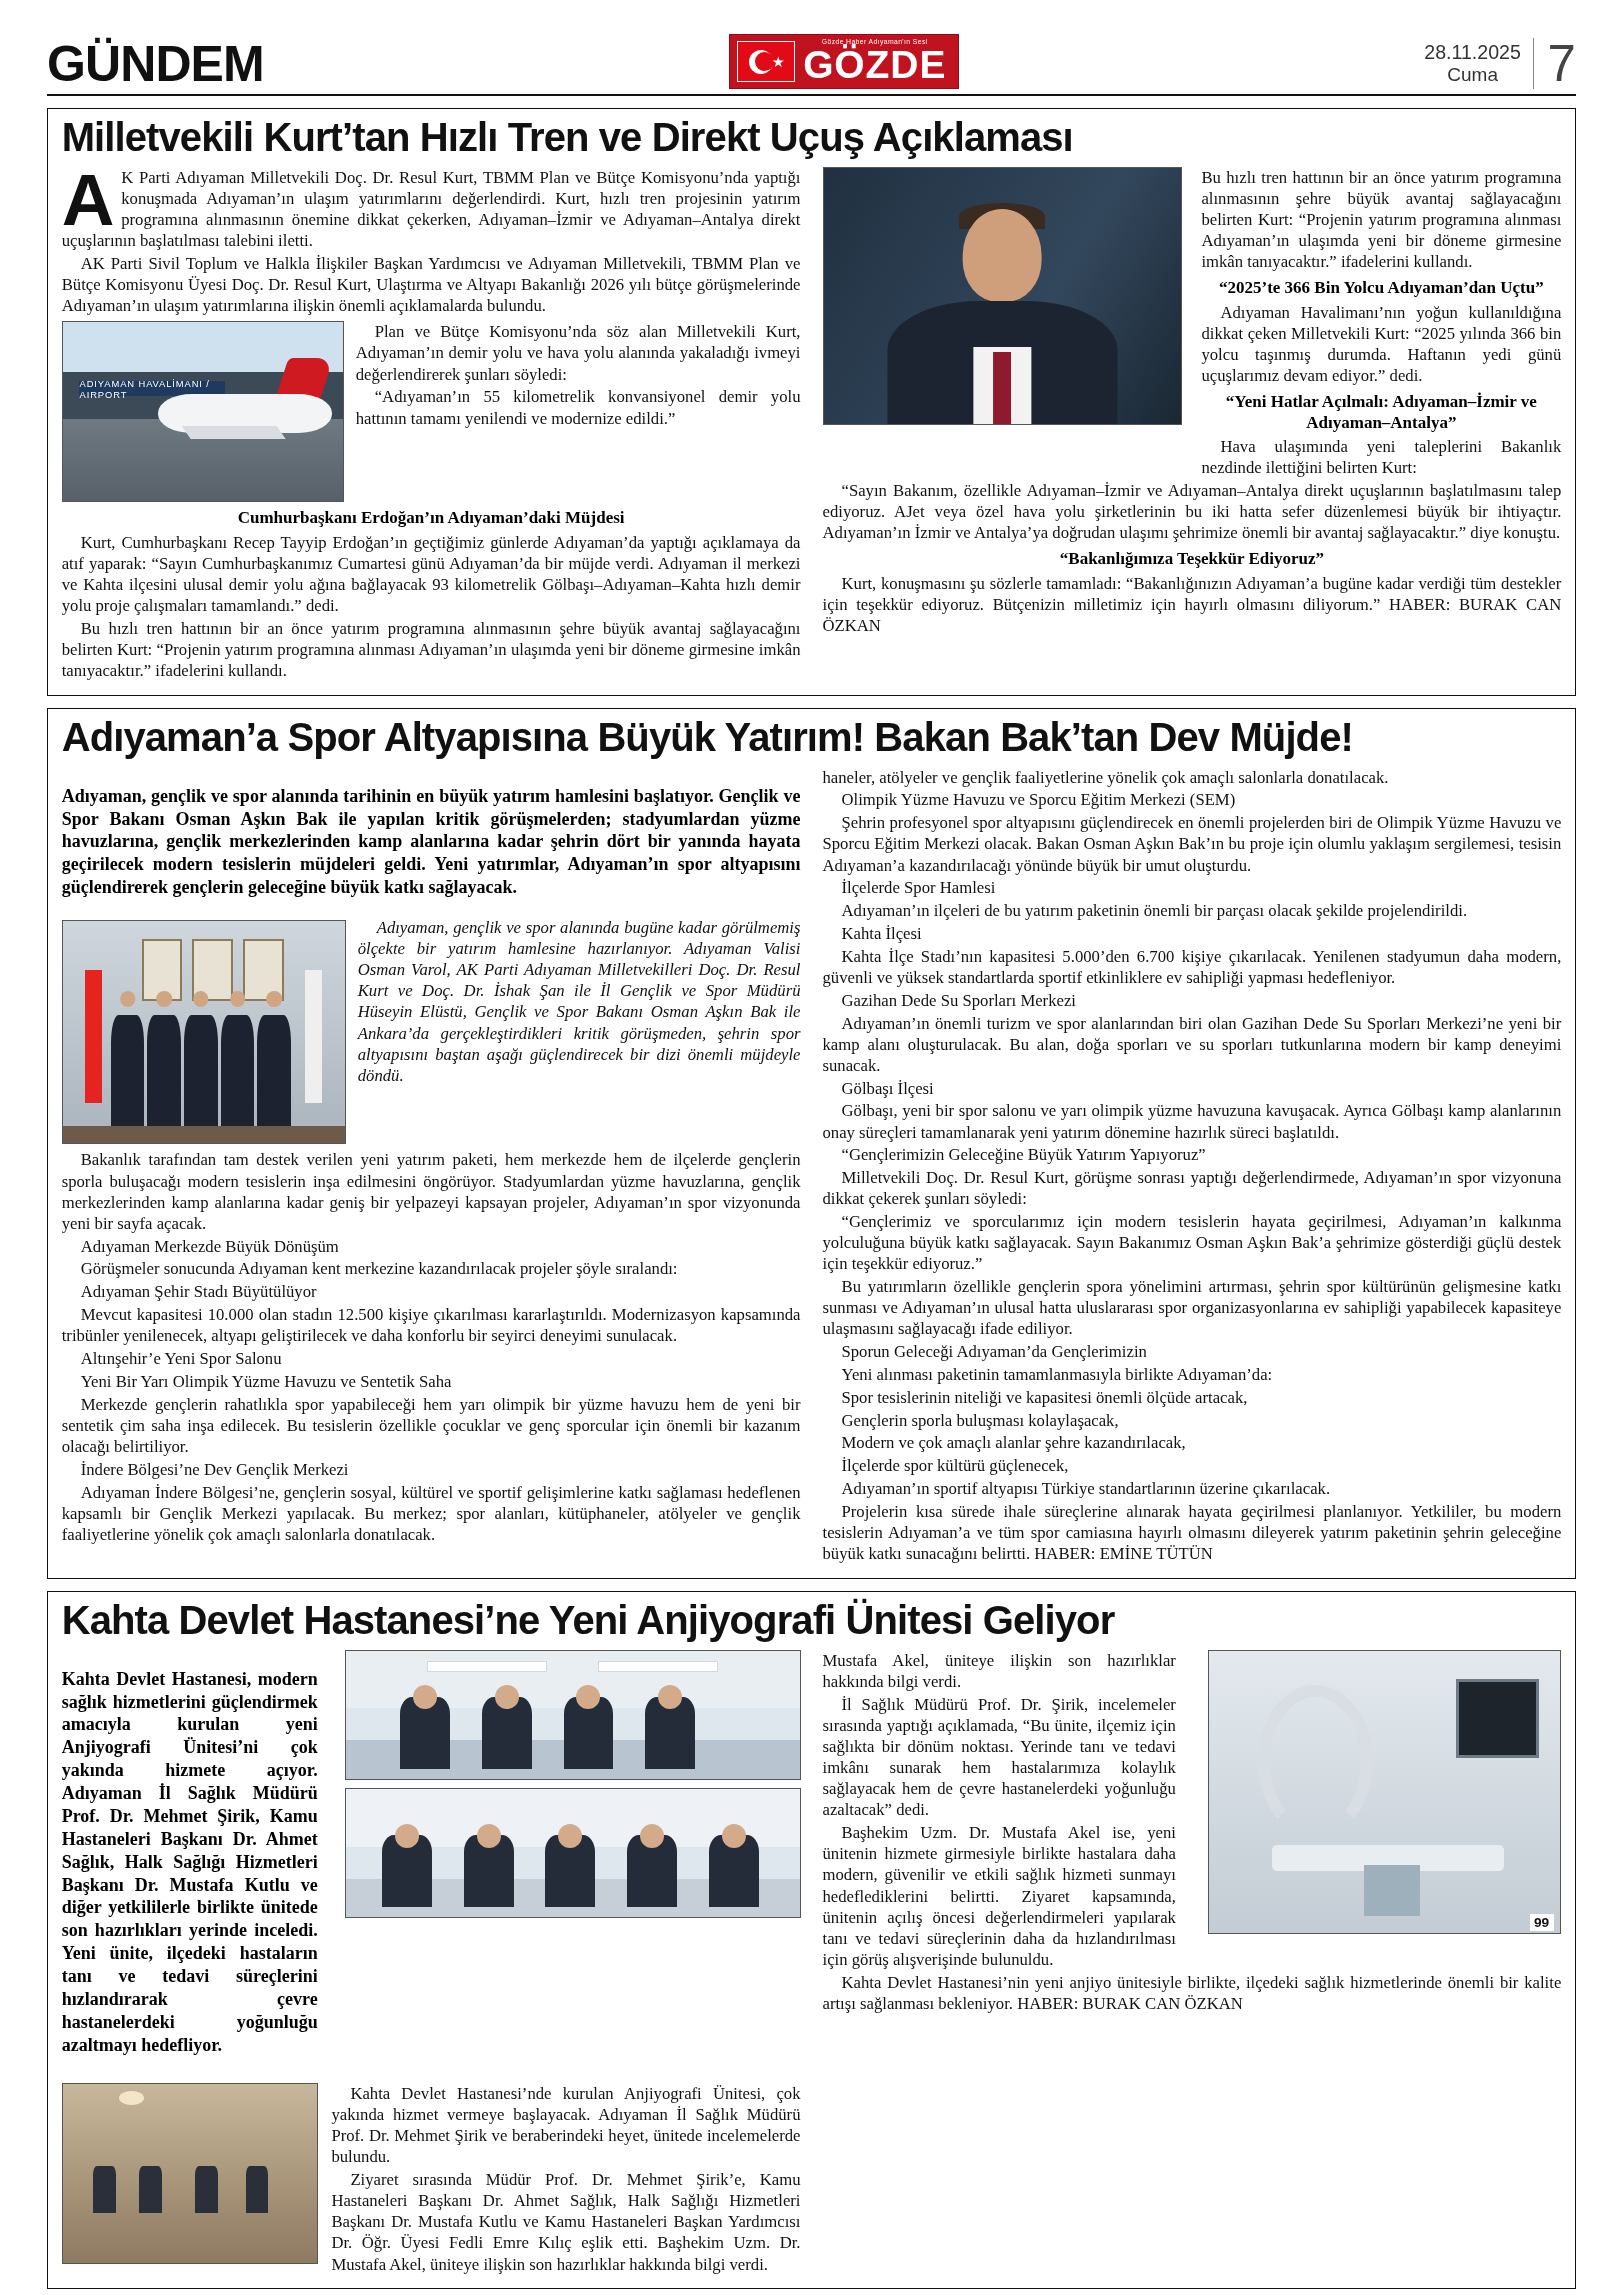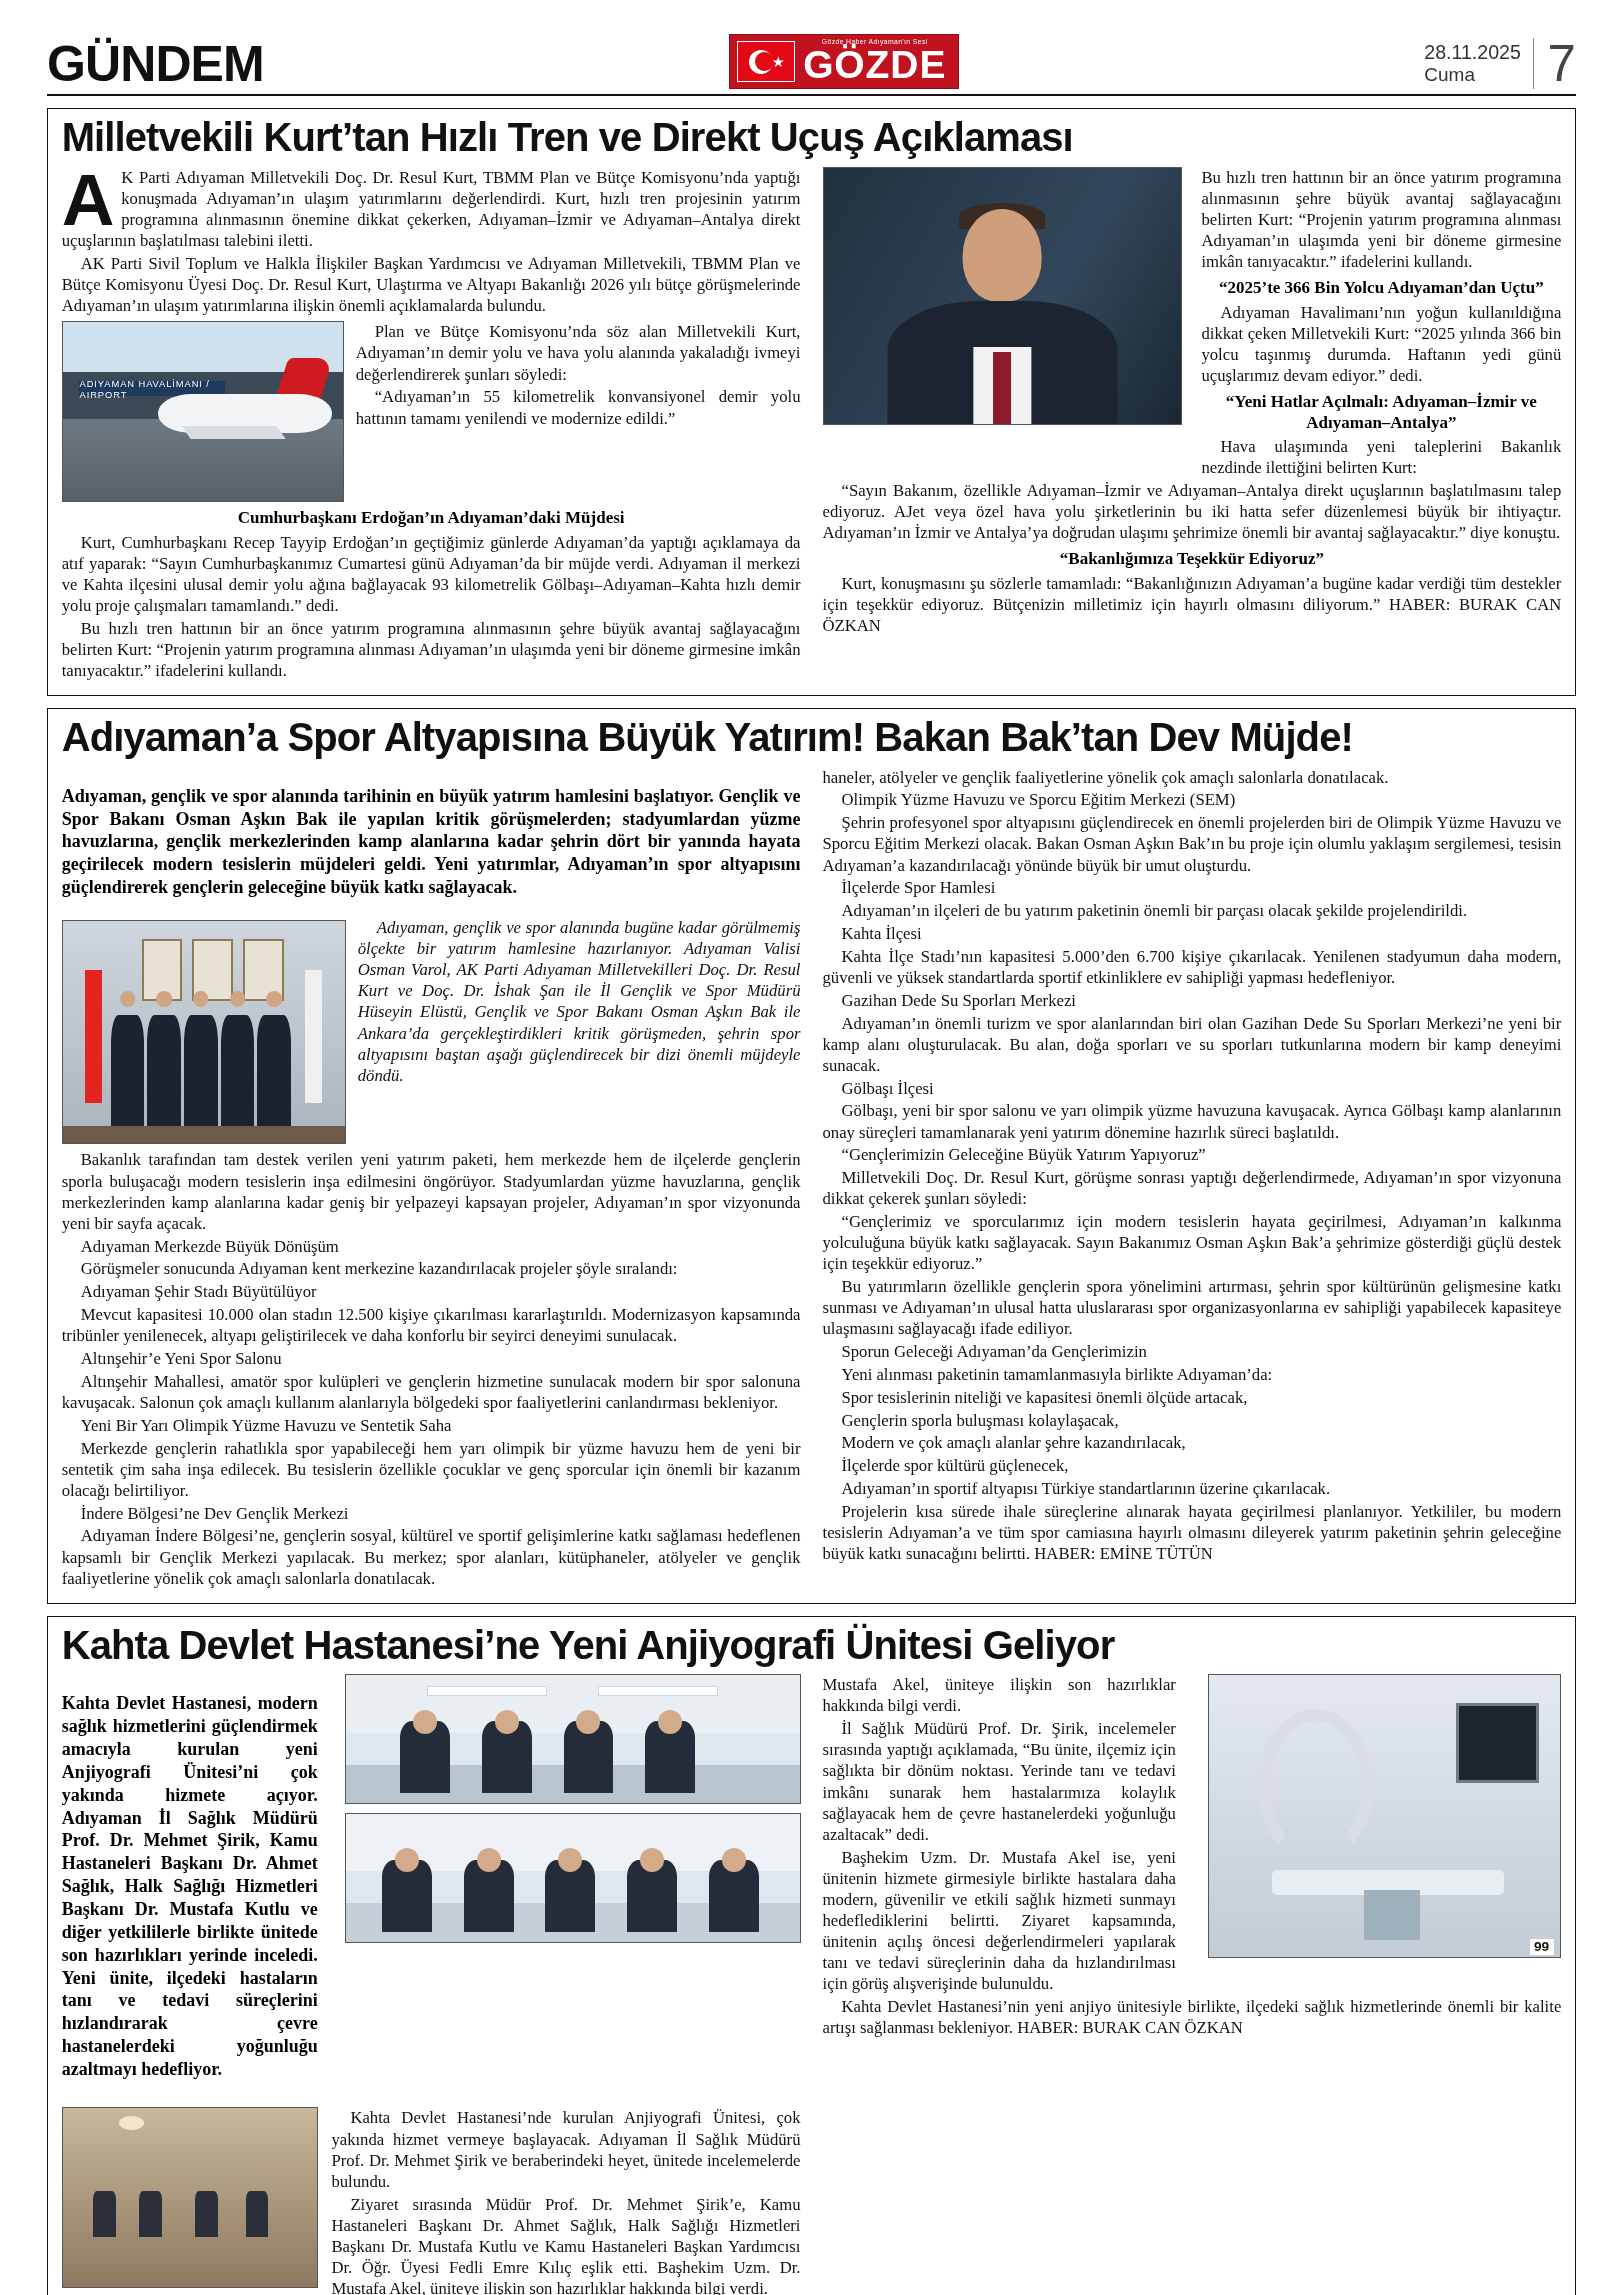--- a/index.html
+++ b/index.html
@@ -10,21 +10,21 @@
   .masthead{display:flex;align-items:flex-end;justify-content:space-between;border-bottom:2.6px solid #111;padding-bottom:5.1px;}
   .masthead-left{font-family:"Liberation Sans",sans-serif;font-weight:bold;font-size:50px;letter-spacing:-0.9px;line-height:1;color:#111;}
   .logo-box{display:flex;align-items:center;background:#c1121f;padding:3.4px 12px 3.4px 6.8px;border:0.9px solid #8d0d16;}
   .flag{width:56px;height:39px;background:#e30a17;position:relative;margin-right:8.5px;border:0.9px solid #fff;}
   .flag .crescent{position:absolute;left:11px;top:7.7px;width:24px;height:24px;border-radius:50%;background:#fff;}
   .flag .crescent:after{content:"";position:absolute;left:6.8px;top:2.6px;width:19px;height:19px;border-radius:50%;background:#e30a17;}
   .flag .star{position:absolute;left:34px;top:13.7px;color:#fff;font-size:14.5px;line-height:12px;}
   .logo-text{font-family:"Liberation Sans",sans-serif;font-weight:bold;font-size:39px;color:#fff;letter-spacing:0.9px;line-height:1;}
   .logo-sub{font-size:6.8px;color:#fff;font-family:"Liberation Sans",sans-serif;letter-spacing:0.4px;text-align:center;}
   .masthead-right{display:flex;align-items:center;gap:12px;}
-  .dateblock{text-align:left;font-family:"Liberation Sans",sans-serif;color:#333;line-height:1.15;}
+  .dateblock{text-align:center;font-family:"Liberation Sans",sans-serif;color:#333;line-height:1.15;}
   .dateblock .d1{font-size:19.6px;}
   .dateblock .d2{font-size:19px;}
   .pagenum{font-family:"Liberation Sans",sans-serif;font-size:51px;color:#444;border-left:1.7px solid #888;padding-left:13.7px;line-height:1;}
 
   
   .article{border:1.7px solid #111;margin-top:12px;padding:6.8px 13.7px 12px 13.7px;}
   .headline{font-family:"Liberation Sans",sans-serif;font-weight:bold;font-size:47px;line-height:1.02;color:#111;letter-spacing:-0.9px;margin:1.7px 0 8.5px 0;}
   .headline.big{font-size:40px;}
   .ptext{font-size:16.7px;line-height:1.265;text-align:justify;margin:0 0 1.7px 0;color:#111;}
   .ptext.ind{text-indent:19px;}
@@ -207,21 +207,20 @@
           </div>
           <p class="ptext ind">Adıyaman, gençlik ve spor alanında bugüne kadar görülmemiş ölçekte bir yatırım hamlesine hazırlanıyor. Adıyaman Valisi Osman Varol, AK Parti Adıyaman Milletvekilleri Doç. Dr. Resul Kurt ve Doç. Dr. İshak Şan ile İl Gençlik ve Spor Müdürü Hüseyin Elüstü, Gençlik ve Spor Bakanı Osman Aşkın Bak ile Ankara’da gerçekleştirdikleri kritik görüşmeden, şehrin spor altyapısını baştan aşağı güçlendirecek bir dizi önemli müjdeyle döndü.</p>
         </div>
 
         <p class="ptext ind">Bakanlık tarafından tam destek verilen yeni yatırım paketi, hem merkezde hem de ilçelerde gençlerin sporla buluşacağı modern tesislerin inşa edilmesini öngörüyor. Stadyumlardan yüzme havuzlarına, gençlik merkezlerinden kamp alanlarına kadar geniş bir yelpazeyi kapsayan projeler, Adıyaman’ın spor vizyonunda yeni bir sayfa açacak.</p>
         <p class="ptext ind">Adıyaman Merkezde Büyük Dönüşüm</p>
         <p class="ptext ind">Görüşmeler sonucunda Adıyaman kent merkezine kazandırılacak projeler şöyle sıralandı:</p>
         <p class="ptext ind">Adıyaman Şehir Stadı Büyütülüyor</p>
         <p class="ptext ind">Mevcut kapasitesi 10.000 olan stadın 12.500 kişiye çıkarılması kararlaştırıldı. Modernizasyon kapsamında tribünler yenilenecek, altyapı geliştirilecek ve daha konforlu bir seyirci deneyimi sunulacak.</p>
         <p class="ptext ind">Altınşehir’e Yeni Spor Salonu</p>
-        <p class="ptext ind">Altınşehir Mahallesi, amatör spor kulüpleri ve gençlerin hizmetine sunulacak modern bir spor salonuna kavuşacak. Salonun çok amaçlı kullanım alanlarıyla bölgedeki spor faaliyetlerini canlandırması bekleniyor.</p>
         <p class="ptext ind">Yeni Bir Yarı Olimpik Yüzme Havuzu ve Sentetik Saha</p>
         <p class="ptext ind">Merkezde gençlerin rahatlıkla spor yapabileceği hem yarı olimpik bir yüzme havuzu hem de yeni bir sentetik çim saha inşa edilecek. Bu tesislerin özellikle çocuklar ve genç sporcular için önemli bir kazanım olacağı belirtiliyor.</p>
         <p class="ptext ind">İndere Bölgesi’ne Dev Gençlik Merkezi</p>
         <p class="ptext ind">Adıyaman İndere Bölgesi’ne, gençlerin sosyal, kültürel ve sportif gelişimlerine katkı sağlaması hedeflenen kapsamlı bir Gençlik Merkezi yapılacak. Bu merkez; spor alanları, kütüphaneler, atölyeler ve gençlik faaliyetlerine yönelik çok amaçlı salonlarla donatılacak.</p>
       </div>
 
       <div>
         <p class="ptext" style="visibility:hidden;height:0;margin:0;">Şehrin profesyonel spor altyapısını güçlendirecek en önemli projelerden biri de Olimpik Yüzme Havuzu ve Sporcu Eğitim Merkezi olacak. Bakan Osman Aşkın Bak’ın bu proje için olumlu yaklaşım sergilemesi, tesisin Adıyaman’a kazandırılacağı yönünde büyük bir umut oluşturdu.</p>
         <p class="ptext">haneler, atölyeler ve gençlik faaliyetlerine yönelik çok amaçlı salonlarla donatılacak.</p>
         <p class="ptext ind">Olimpik Yüzme Havuzu ve Sporcu Eğitim Merkezi (SEM)</p>

